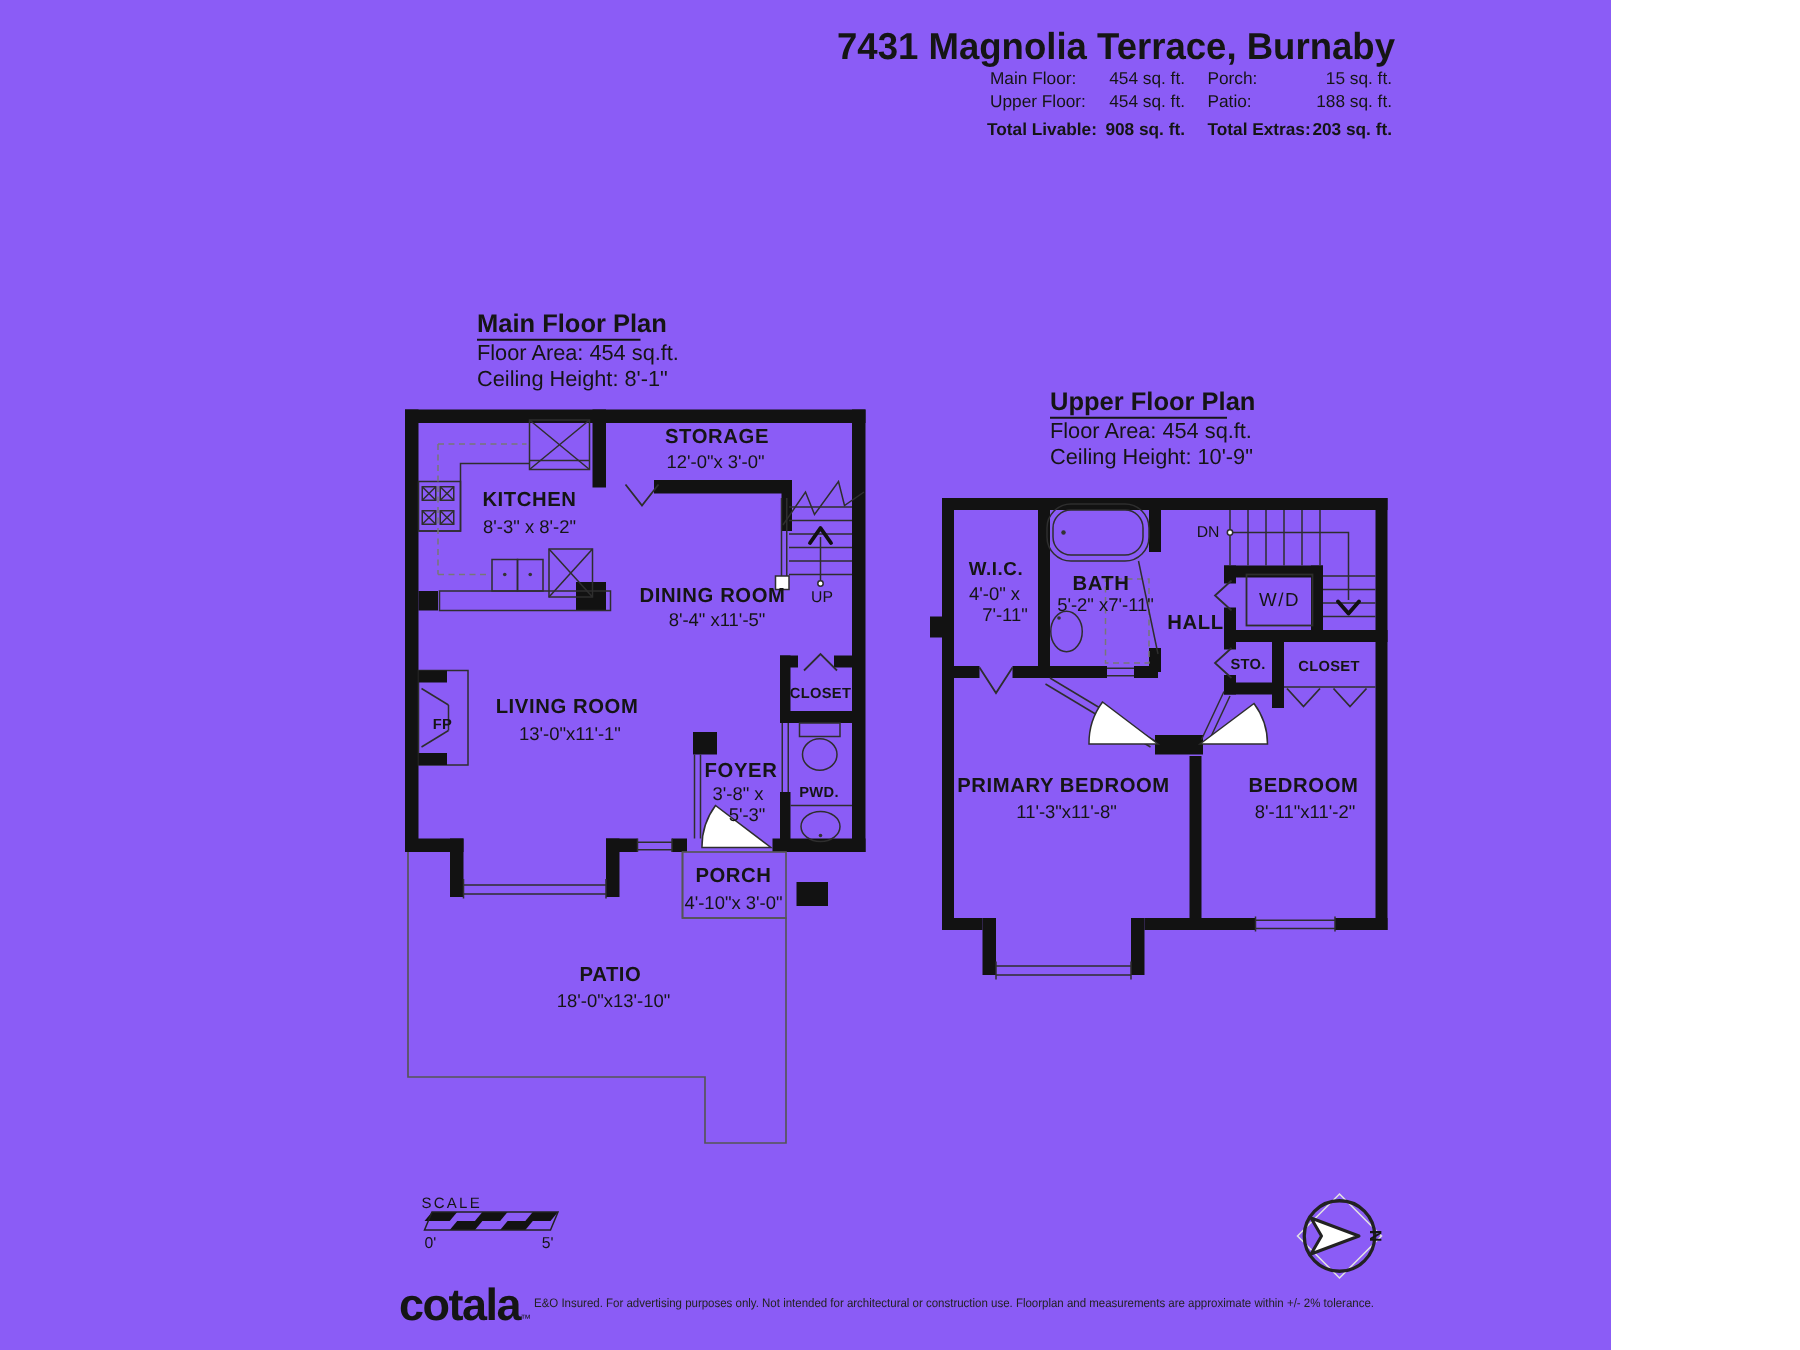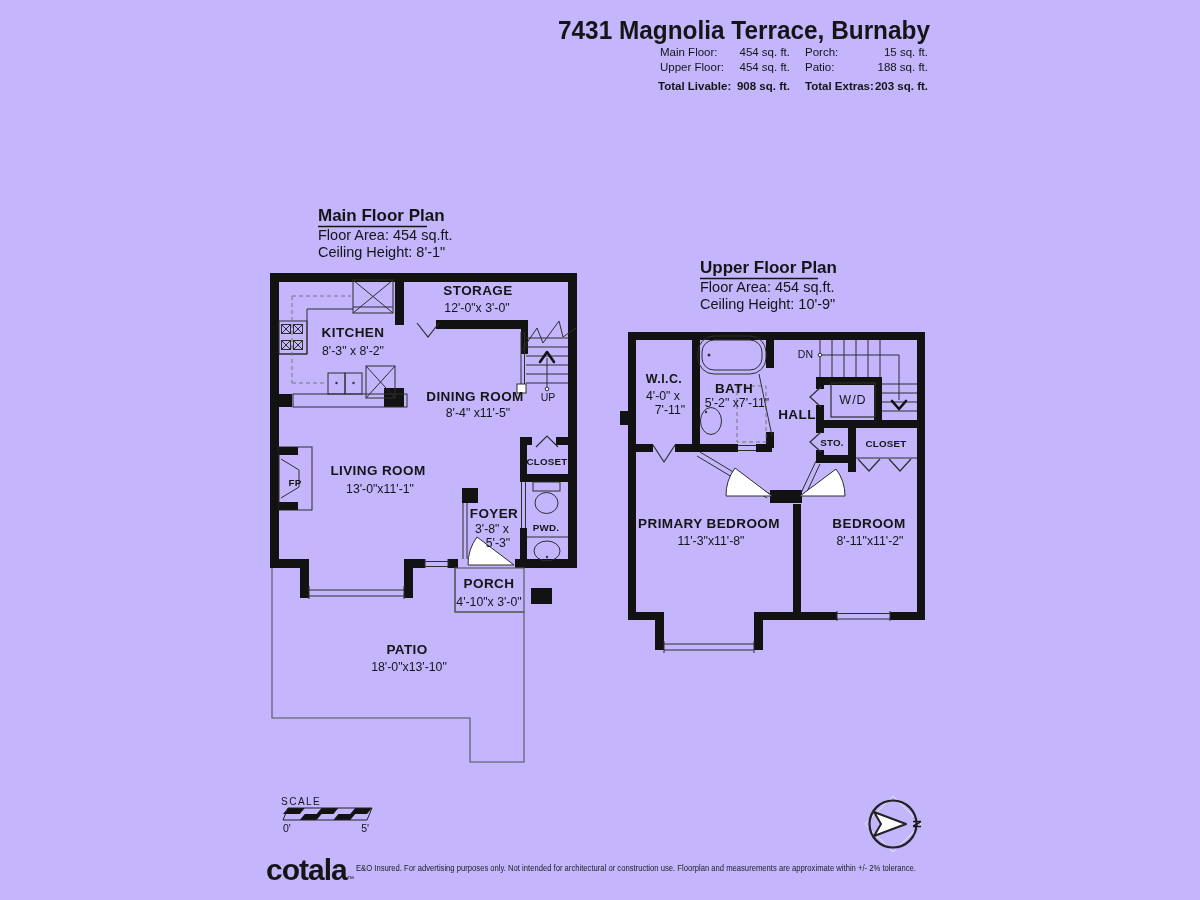--- a/index.html
+++ b/index.html
@@ -1,16 +1,16 @@
 <!DOCTYPE html>
 <html><head>
 <meta charset="utf-8">
 <style>
   html,body{margin:0;padding:0;background:#ffffff;}
-  .page{position:relative;width:1200px;height:900px;background:#c4b5fd;overflow:hidden;}
+  .page{position:relative;width:1074px;height:900px;background:#8b5cf6;overflow:hidden;}
   svg{position:absolute;left:0;top:0;}
   text{font-family:"Liberation Sans",sans-serif;fill:#151515;}
   .title{font-size:25px;font-weight:bold;}
   .stat{font-size:11.5px;}
   .statb{font-size:11.5px;font-weight:bold;}
   .head{font-size:17px;font-weight:bold;}
   .body{font-size:14.5px;}
   .room{font-size:13.5px;font-weight:bold;letter-spacing:.4px;}
   .dims{font-size:12.3px;}
   .rooms{font-size:9.8px;font-weight:bold;letter-spacing:.2px;}

